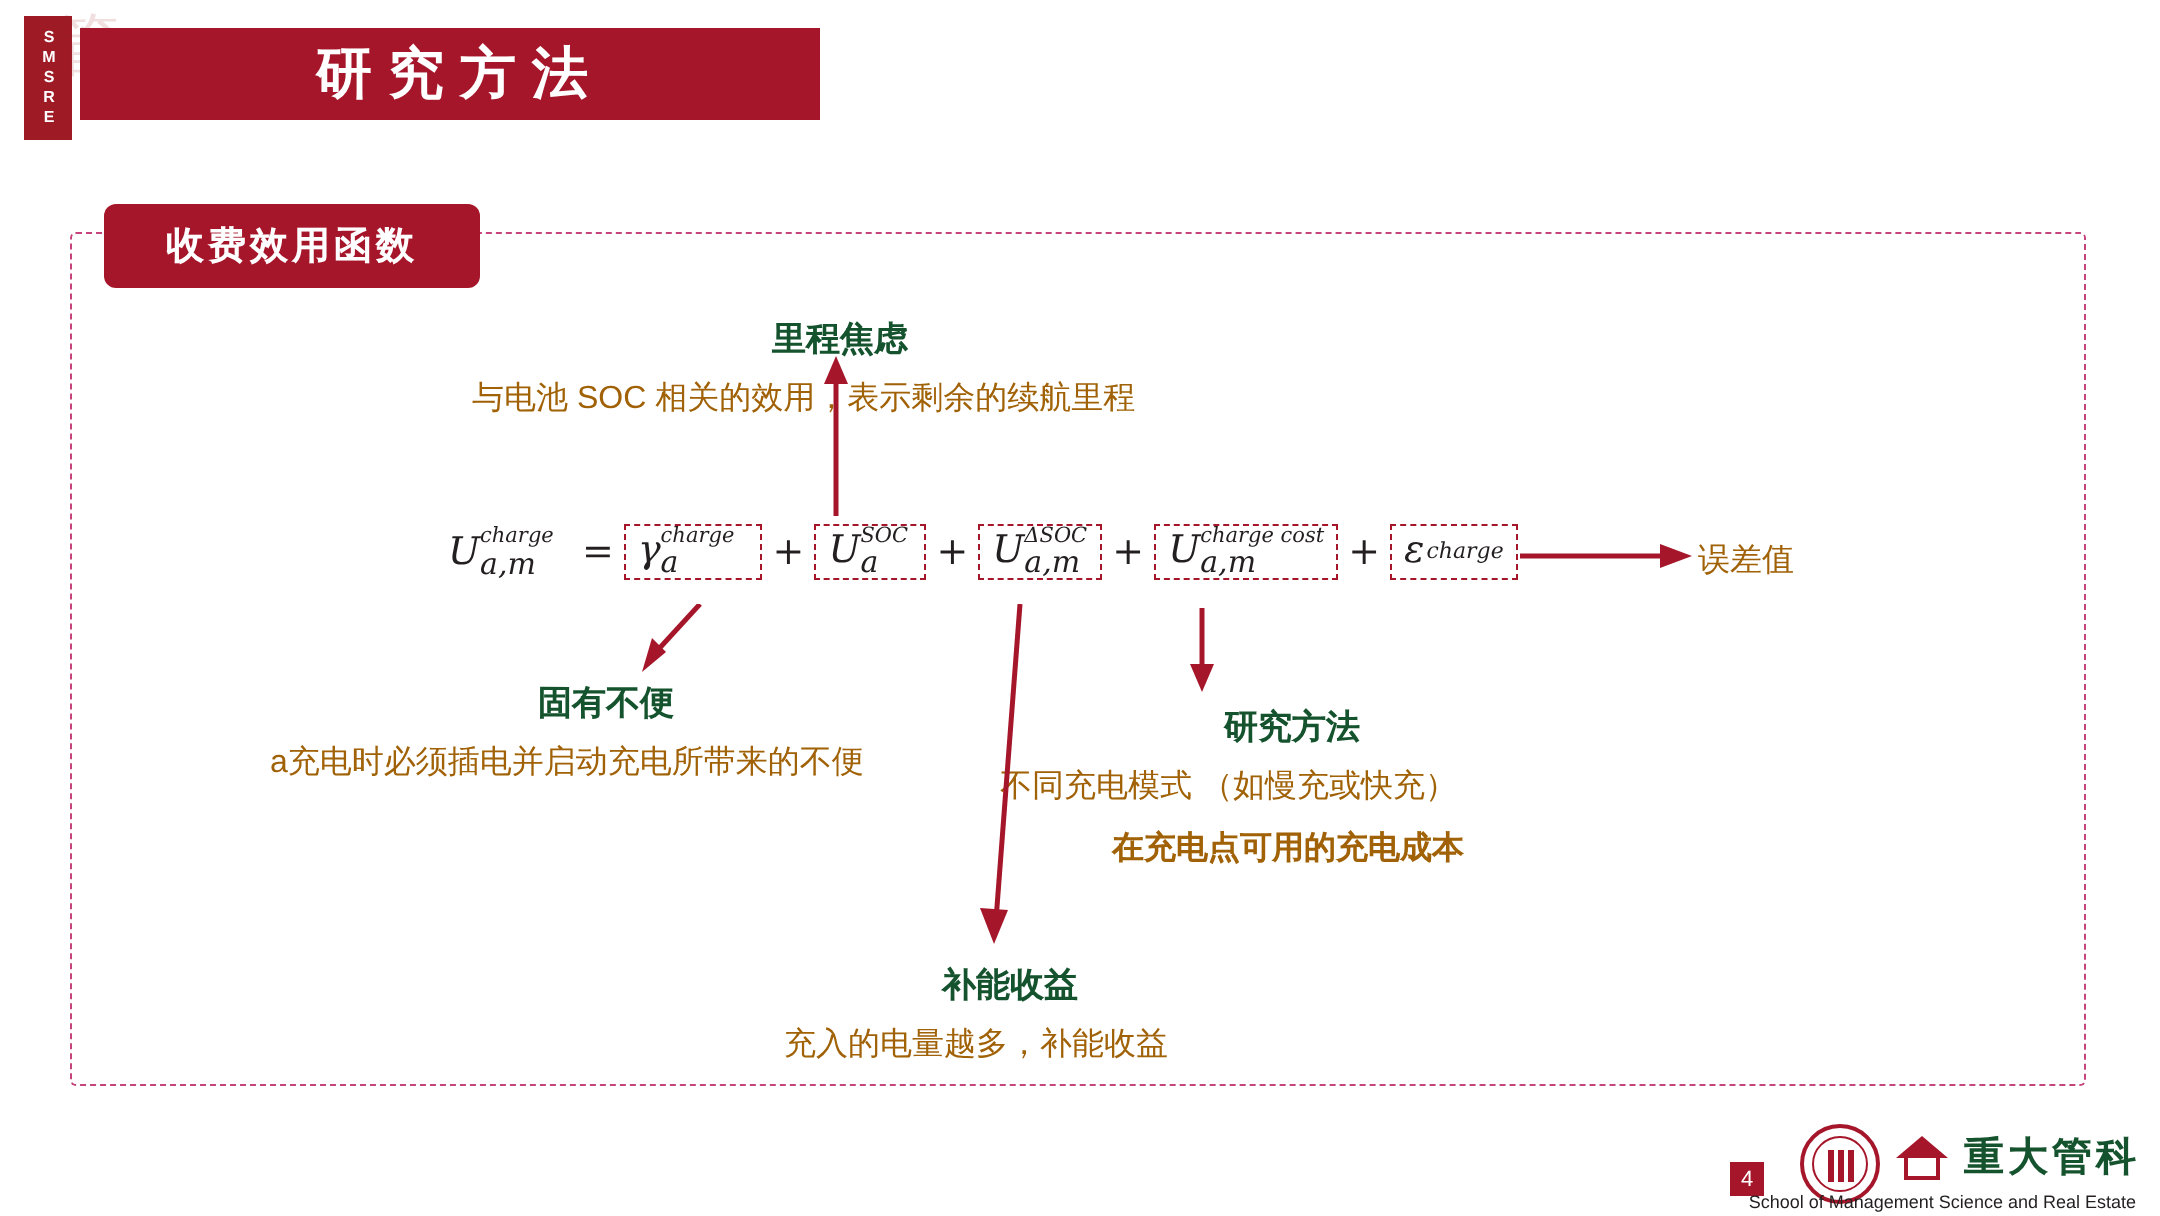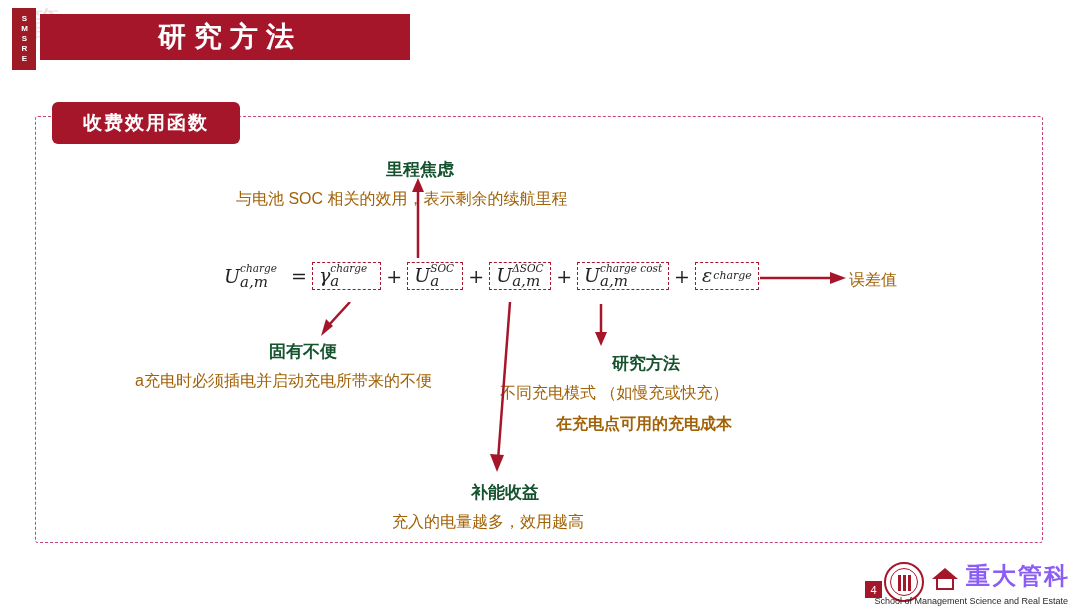--- a/index.html
+++ b/index.html
@@ -204,22 +204,22 @@
   .house .body {
     position: absolute;
     left: 4px; top: 12px;
     width: 18px; height: 12px;
     border: 2px solid #a6162a;
     border-top: none;
   }
   .logo-cn {
     font-family: "DejaVu Serif", serif;
     font-weight: bold;
-    font-size: 24px;
-    color: #8b5cf6;
+    font-size: 20px;
+    color: #14532d;
     letter-spacing: 2px;
     line-height: 1;
     margin-bottom: 14px;
   }
   .logo-en {
     position: absolute;
     right: 12px; bottom: 2px;
     font-size: 9px;
     color: #231f20;
     white-space: nowrap;
@@ -259,21 +259,21 @@
 <div class="abs body-text" style="left:236px; top:189px;">与电池 SOC 相关的效用，表示剩余的续航里程</div>
 
 <div class="abs heading" style="left:269px; top:340px;">固有不便</div>
 <div class="abs body-text" style="left:135px; top:371px;">a充电时必须插电并启动充电所带来的不便</div>
 
 <div class="abs heading" style="left:612px; top:352px;">研究方法</div>
 <div class="abs body-text" style="left:500px; top:383px;">不同充电模式 （如慢充或快充）</div>
 <div class="abs body-text" style="left:556px; top:414px;font-weight:bold;">在充电点可用的充电成本</div>
 
 <div class="abs heading" style="left:471px; top:481px;">补能收益</div>
-<div class="abs body-text" style="left:392px; top:512px;">充入的电量越多，效用越高</div>
+<div class="abs body-text" style="left:392px; top:512px;">充入的电量越多，补能收益</div>
 
 <div class="abs body-text" style="left:849px; top:270px;">误差值</div>
 
 <div class="arrow" style="left:408px; top:178px;">
   <svg width="20" height="80" viewBox="0 0 20 80">
     <line x1="10" y1="80" x2="10" y2="12" stroke="#a6162a" stroke-width="2.5"></line>
     <polygon points="10,0 4,14 16,14" fill="#a6162a"></polygon>
   </svg>
 </div>
 

